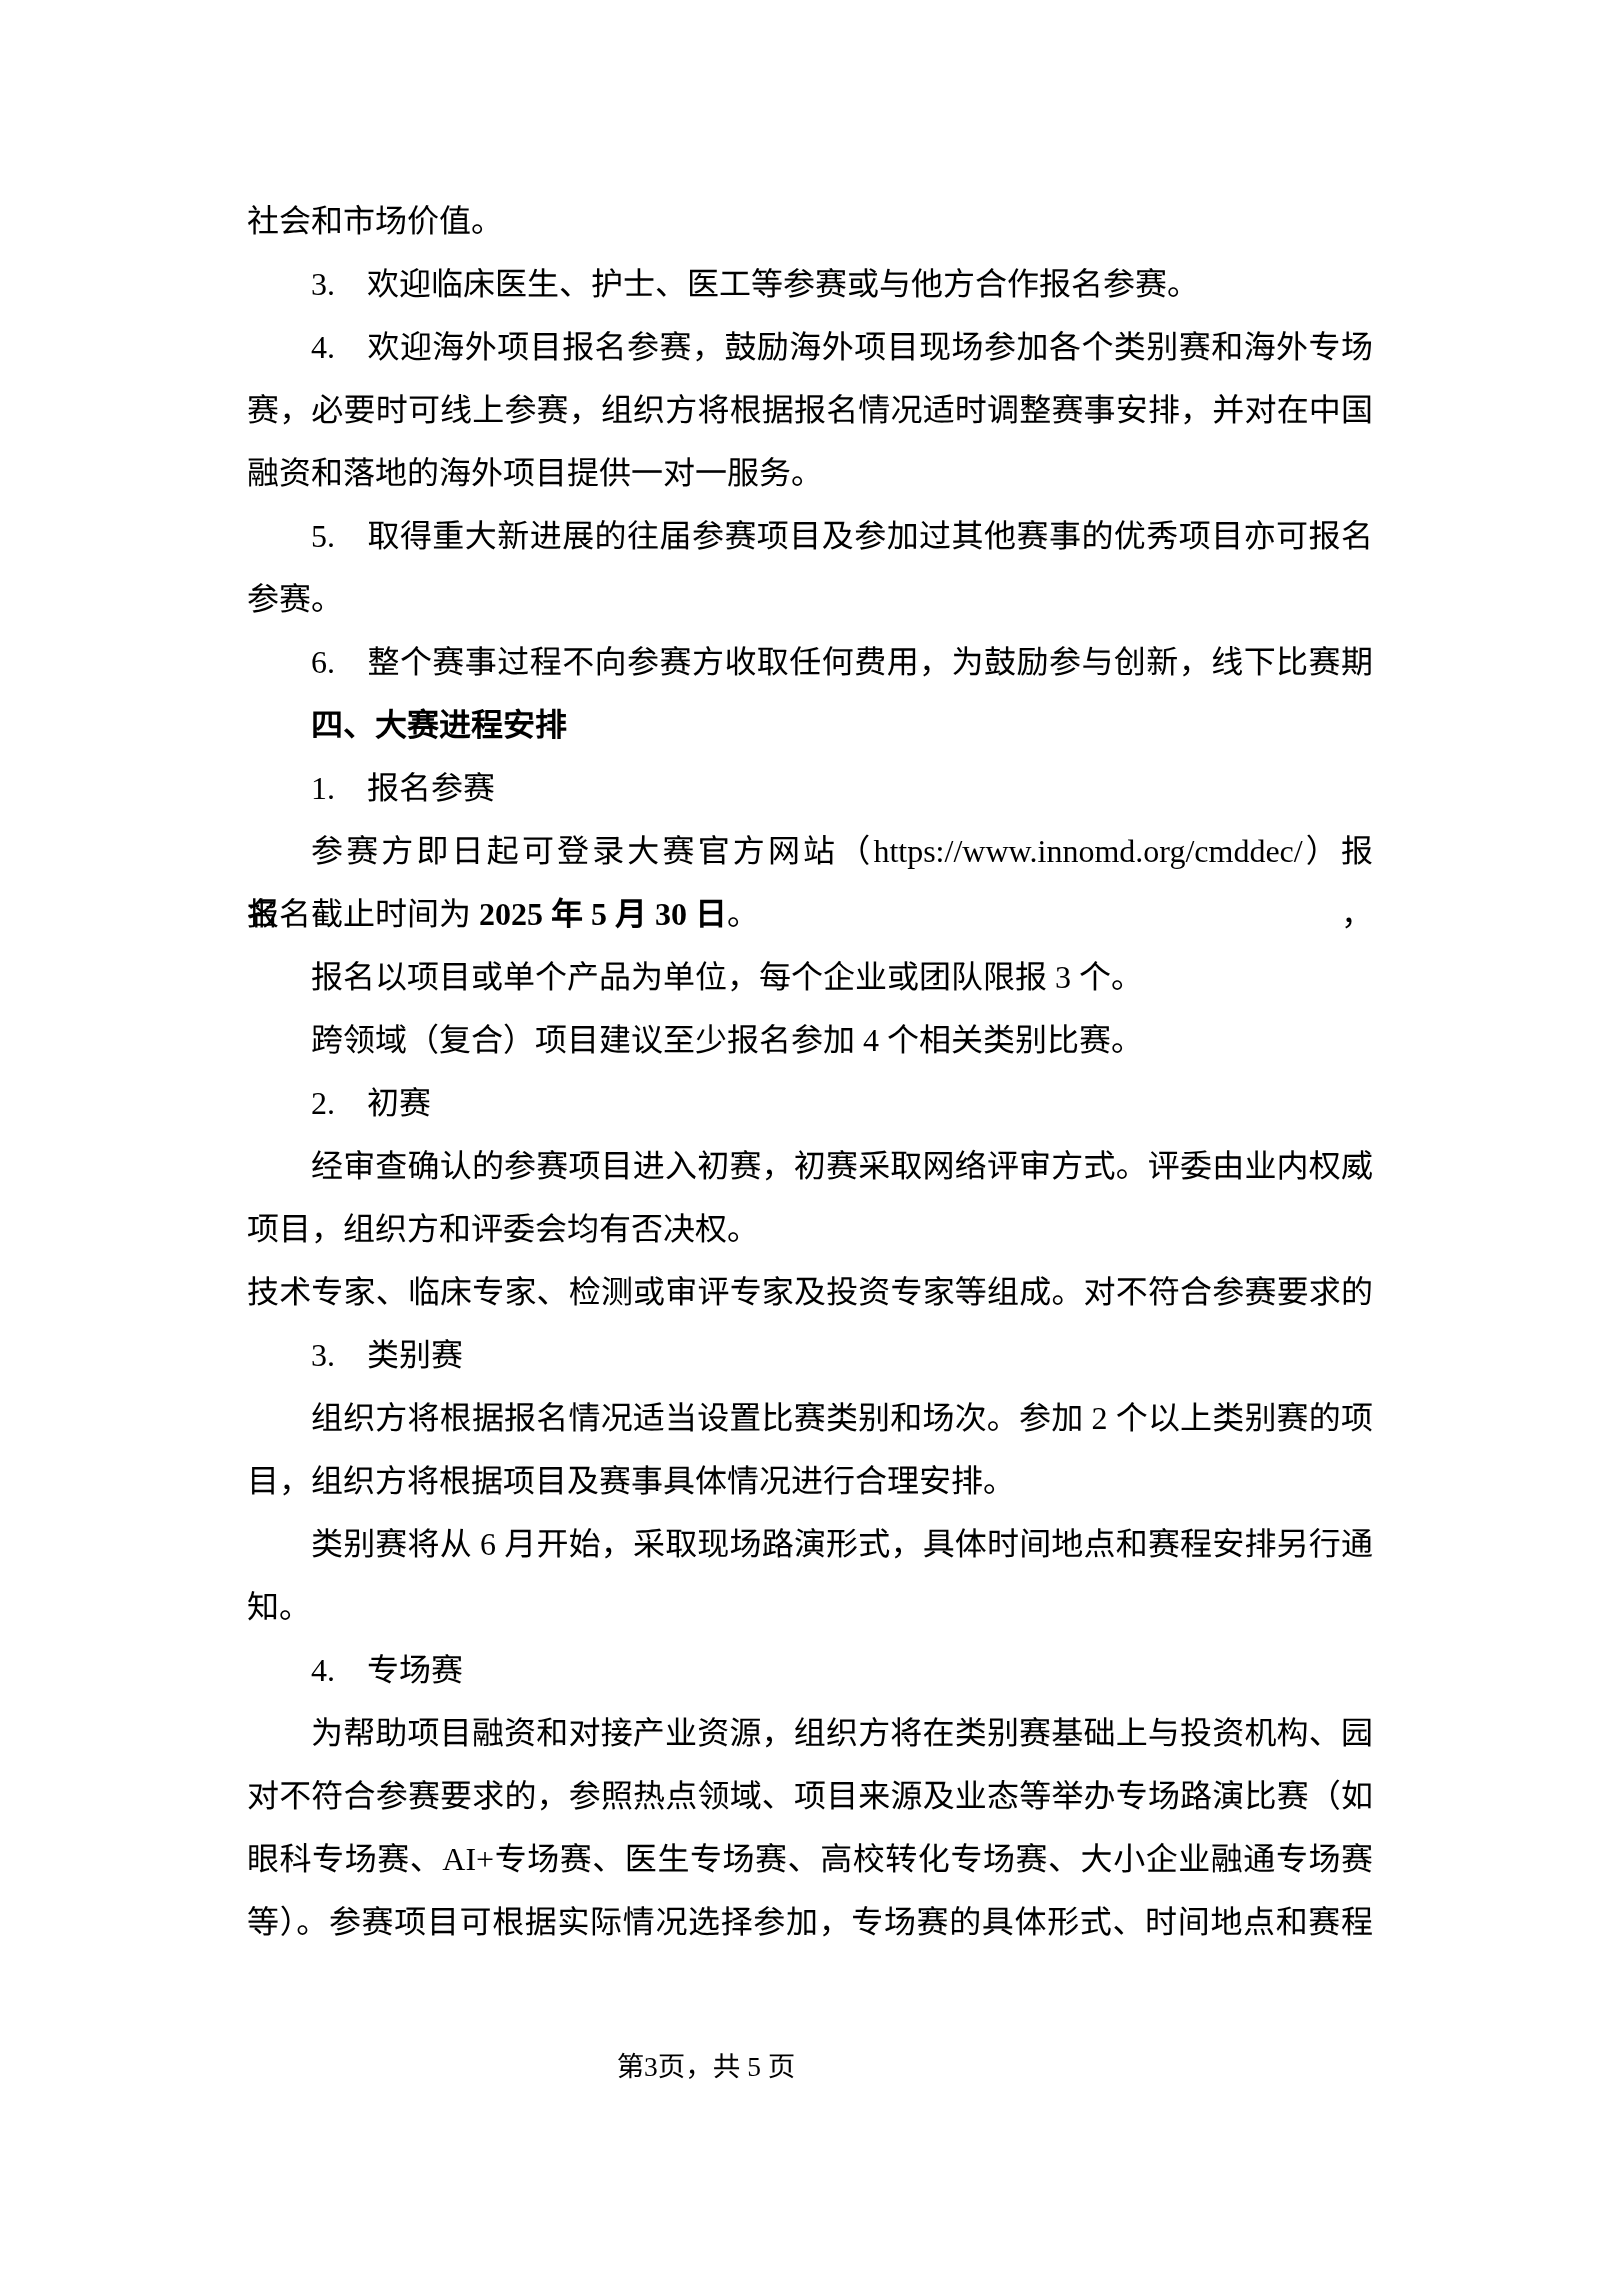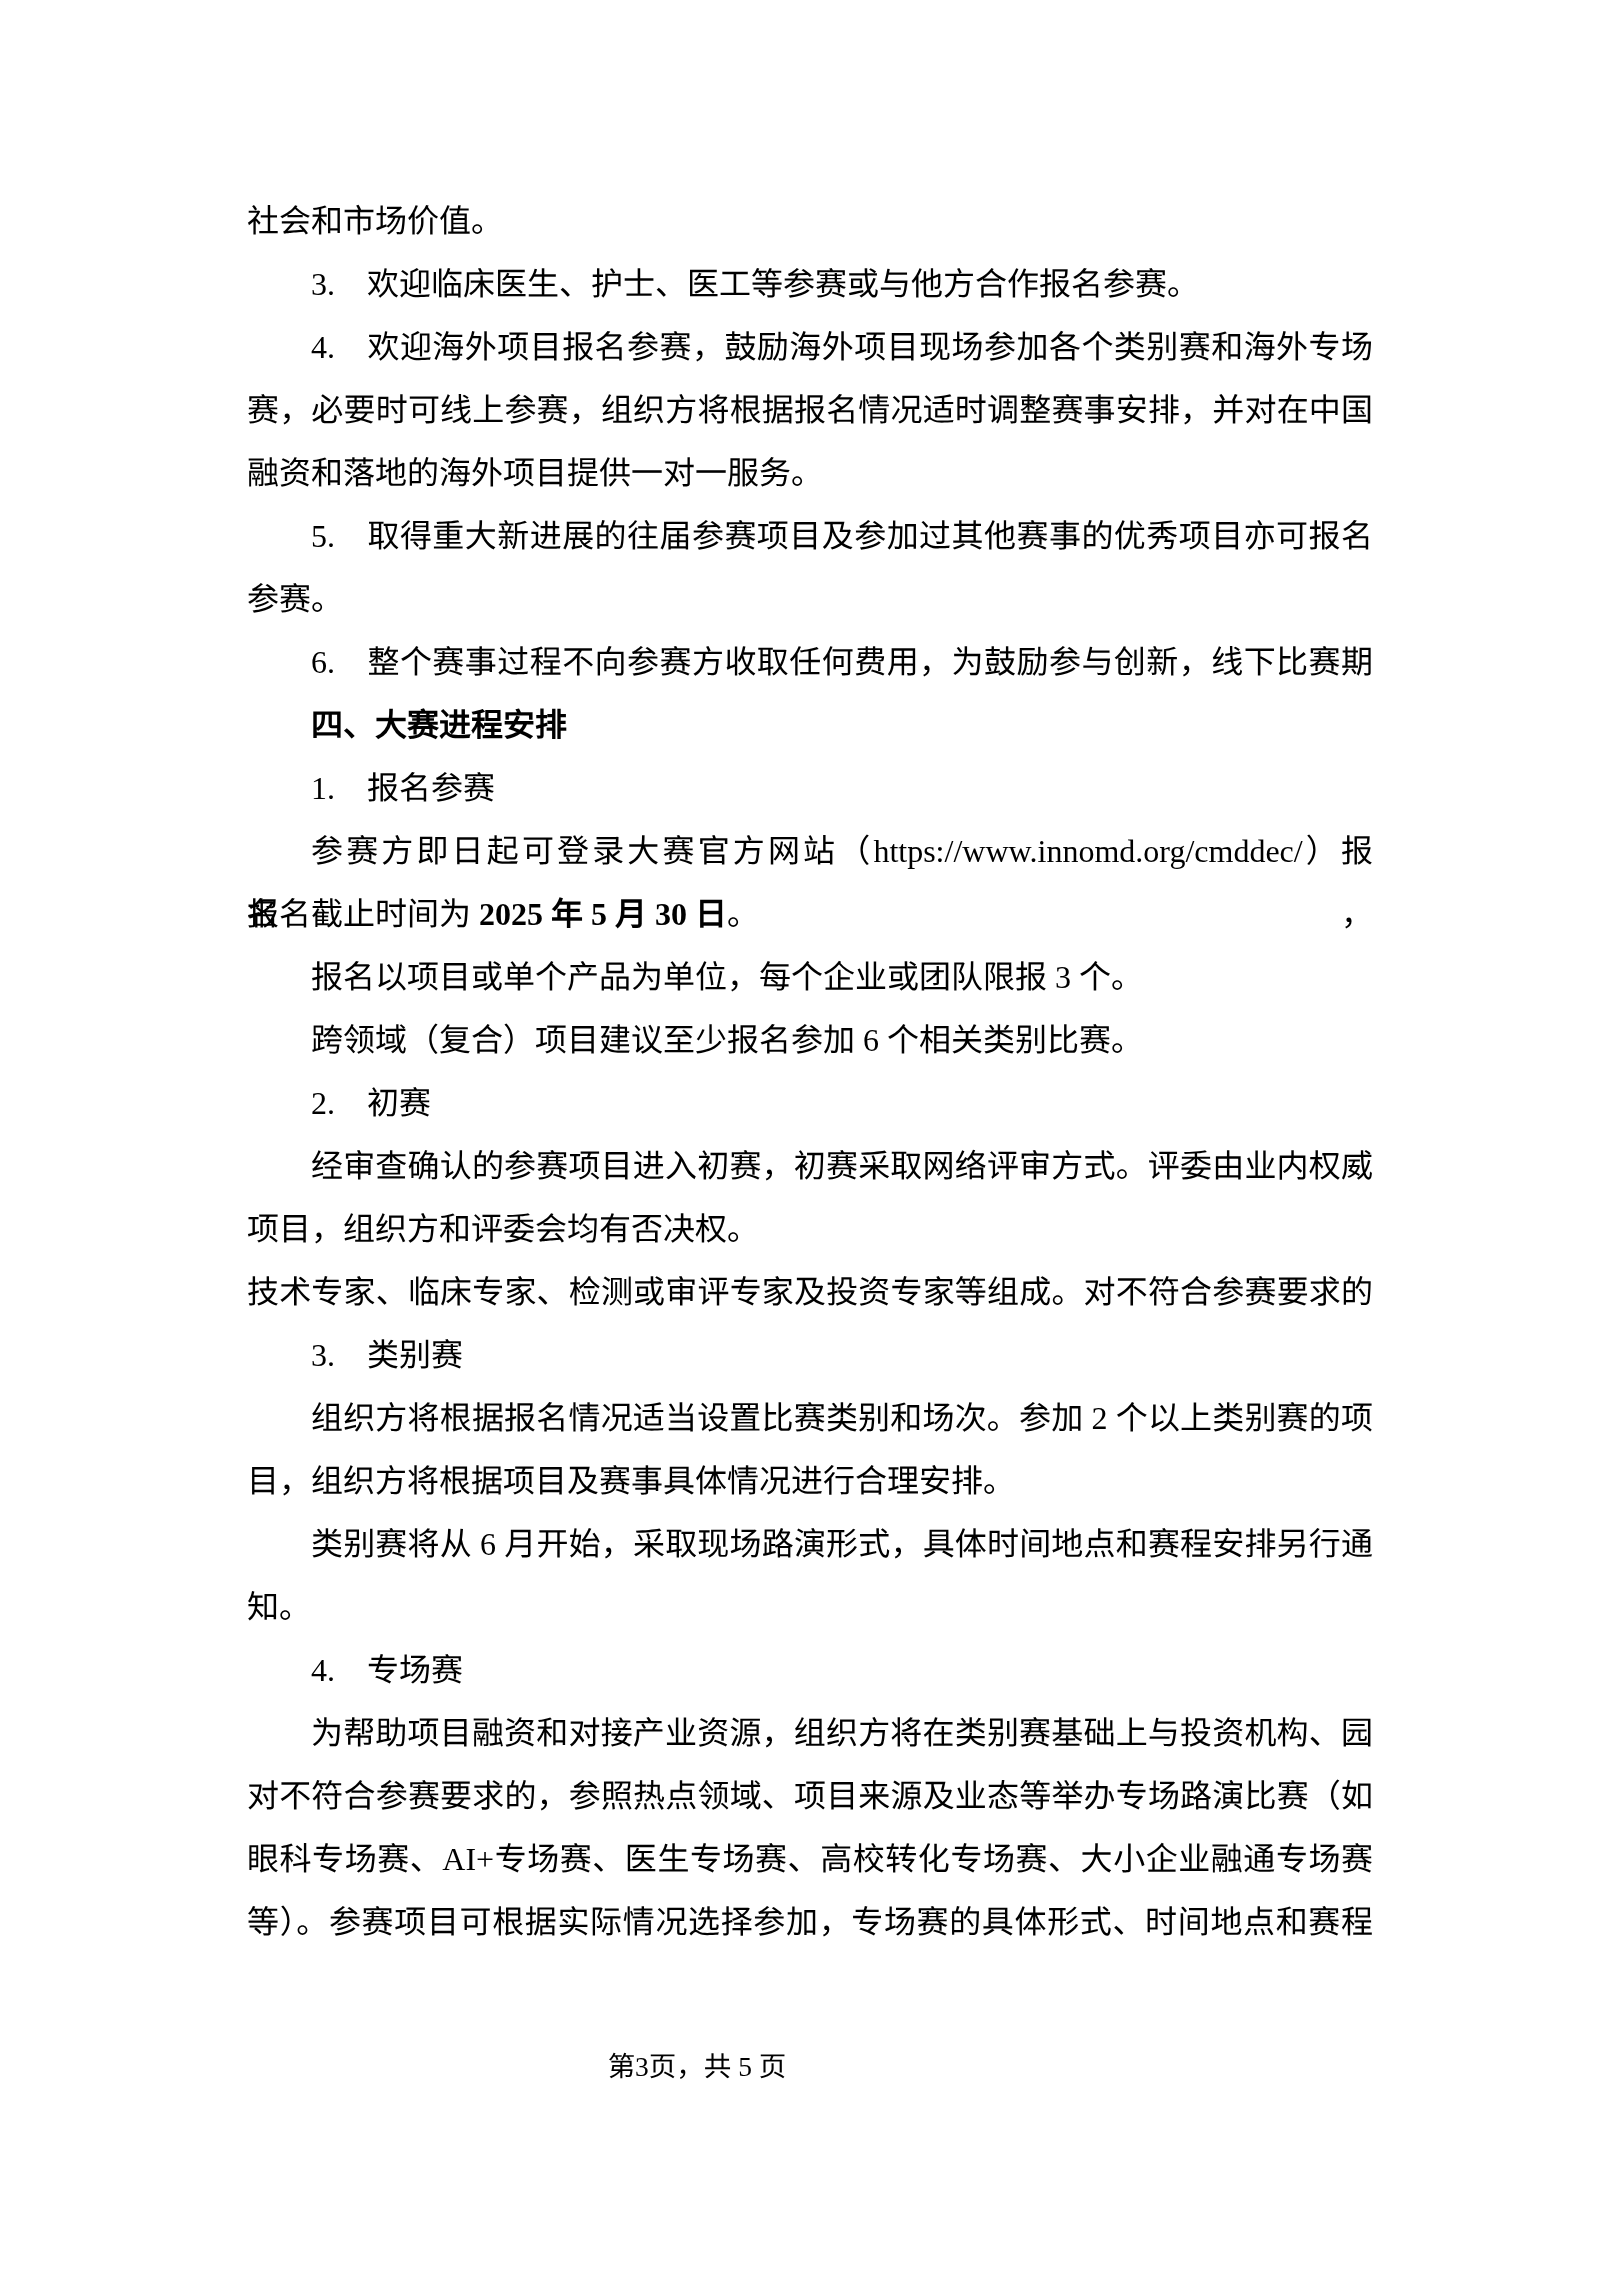--- a/index.html
+++ b/index.html
@@ -45,41 +45,42 @@
     font-weight: 700;
   }
   .footer {
     position: absolute;
     left: 0;
     top: 2047px;
     width: 100%;
     text-align: center;
     font-size: 27.5px;
     line-height: 39px;
+    padding-left: 9px;
   }
 </style>
 </head>
 <body>
 
 <div class="page" style="background: rgb(255, 255, 255); color: rgb(0, 0, 0);">
   <div class="content">
       <p class="line"><span>社会和市场价值。</span></p>
       <p class="line indent"><span>3. 欢迎临床医生、护士、医工等参赛或与他方合作报名参赛。</span></p>
       <p class="line indent fill"><span>4. 欢迎海外项目报名参赛，鼓励海外项目现场参加各个类别赛和海外专场</span></p>
       <p class="line fill"><span>赛，必要时可线上参赛，组织方将根据报名情况适时调整赛事安排，并对在中国</span></p>
       <p class="line"><span>融资和落地的海外项目提供一对一服务。</span></p>
       <p class="line indent fill"><span>5. 取得重大新进展的往届参赛项目及参加过其他赛事的优秀项目亦可报名</span></p>
       <p class="line"><span>参赛。</span></p>
       <p class="line indent fill"><span>6. 整个赛事过程不向参赛方收取任何费用，为鼓励参与创新，线下比赛期</span></p>
       <p class="line indent heading"><span>四、大赛进程安排</span></p>
       <p class="line indent"><span>1. 报名参赛</span></p>
       <p class="line indent fill"><span>参赛方即日起可登录大赛官方网站（https://www.innomd.org/cmddec/）报名，</span></p>
       <p class="line"><span>报名截止时间为 </span><span class="bold">2025 年 5 月 30 日</span><span>。</span></p>
       <p class="line indent"><span>报名以项目或单个产品为单位，每个企业或团队限报 3 个。</span></p>
-      <p class="line indent"><span>跨领域（复合）项目建议至少报名参加 6 个相关类别比赛。</span></p>
+      <p class="line indent"><span>跨领域（复合）项目建议至少报名参加 4 个相关类别比赛。</span></p>
       <p class="line indent"><span>2. 初赛</span></p>
       <p class="line indent fill"><span>经审查确认的参赛项目进入初赛，初赛采取网络评审方式。评委由业内权威</span></p>
       <p class="line"><span>项目，组织方和评委会均有否决权。</span></p>
       <p class="line fill"><span>技术专家、临床专家、检测或审评专家及投资专家等组成。对不符合参赛要求的</span></p>
       <p class="line indent"><span>3. 类别赛</span></p>
       <p class="line indent fill"><span>组织方将根据报名情况适当设置比赛类别和场次。参加 2 个以上类别赛的项</span></p>
       <p class="line"><span>目，组织方将根据项目及赛事具体情况进行合理安排。</span></p>
       <p class="line indent fill"><span>类别赛将从 6 月开始，采取现场路演形式，具体时间地点和赛程安排另行通</span></p>
       <p class="line"><span>知。</span></p>
       <p class="line indent"><span>4. 专场赛</span></p>

